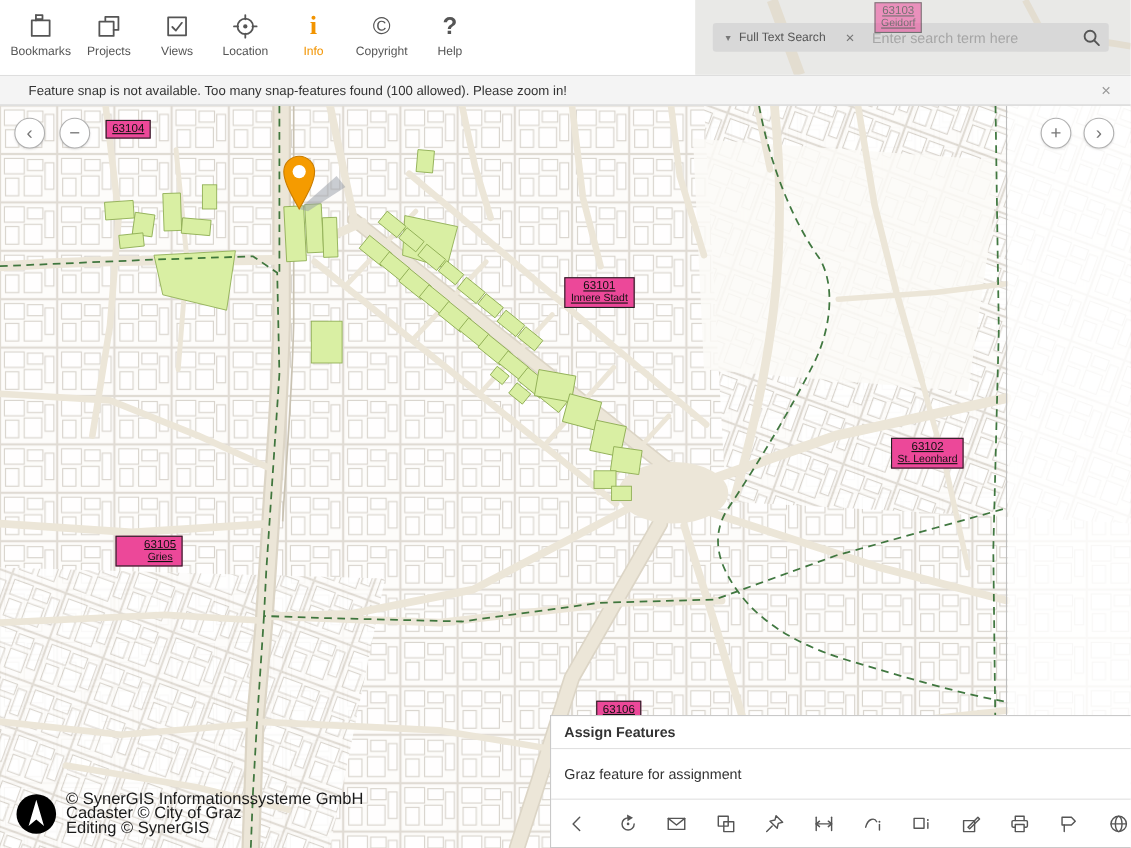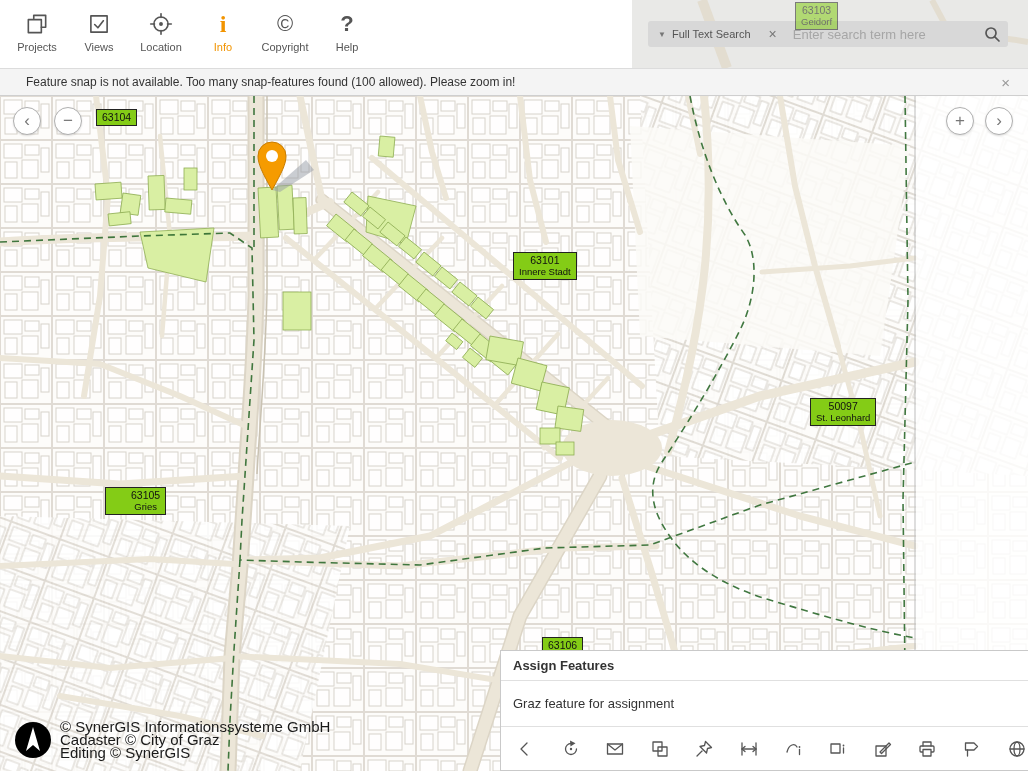--- a/index.html
+++ b/index.html
@@ -37,22 +37,22 @@
   .notice{position:absolute;left:0;top:68px;width:1028px;height:28px;background:#f4f4f4;
           border-top:1px solid #dcdcdc;border-bottom:1px solid #cfcfcf;box-sizing:border-box;
           display:flex;align-items:center;z-index:25;}
   .notice .msg{font-size:12px;color:#333;padding-left:26px;}
   .notice .nclose{margin-left:auto;margin-right:12px;background:none;border:none;color:#999;
                   font-size:15px;cursor:pointer;line-height:1;}
 
   
   .map{position:absolute;left:0;top:96px;width:1028px;height:675px;overflow:hidden;background:#fbfaf7;}
   .mapsvg{position:absolute;left:0;top:0;}
-  .maplabel{position:absolute;background:#84cc16;border:1px solid #222;color:#111;text-align:center;
-            padding:2px 5px;line-height:11px;z-index:5;}
+  .maplabel{position:absolute;background:#ec4899;border:1px solid #222;color:#111;text-align:center;
+            padding:2px 5px;line-height:11px;z-index:5;text-decoration:underline;}
   .maplabel .code{font-size:10.5px;display:block;}
   .maplabel .name{font-size:9.5px;display:block;}
   .maplabel .name:empty{display:none;}
   .navbtn{position:absolute;width:28px;height:28px;border-radius:50%;background:#fff;border:1px solid #b0b0b0;
           color:#777;font-size:17px;line-height:26px;text-align:center;cursor:pointer;z-index:6;padding:0;
           box-shadow:0 1px 2px rgba(0,0,0,.12);}
   .attribution{position:absolute;left:14px;top:624px;display:flex;align-items:center;gap:8px;z-index:6;}
   .attr-text{font-size:15px;color:#1a1a1a;line-height:13px;font-weight:500;}
   .attr-text span{display:block;}
 
@@ -67,20 +67,30 @@
   .assign .ptools{height:44px;display:flex;align-items:center;justify-content:space-between;padding:0 12px;}
   .toolbtn{background:none;border:none;padding:0;width:26px;height:26px;display:flex;align-items:center;
            justify-content:center;cursor:pointer;}
   svg.tl{stroke:#555;fill:none;stroke-width:1.3;stroke-linecap:round;stroke-linejoin:round;}
 </style>
 </head>
 <body>
 
 <header class="topbar">
   <nav class="tools">
+    <button class="tbtn">
+      <span class="ticon">
+        <svg class="ic" width="26" height="26" viewBox="0 0 24 24">
+            <rect x="4.5" y="7" width="15" height="13"></rect>
+            <line x1="8" y1="7" x2="8" y2="2.5"></line>
+            <path d="M8,2.5 h5.5 v3.5 h-5.5"></path>
+          </svg>
+      </span>
+      <span class="tlabel">Bookmarks</span>
+    </button>
     <button class="tbtn">
       <span class="ticon">
         <svg class="ic" width="26" height="26" viewBox="0 0 24 24">
             <polyline points="9,7 9,4 20,4 20,15 16,15"></polyline>
             <rect x="4" y="8" width="12" height="12"></rect>
           </svg>
       </span>
       <span class="tlabel">Projects</span>
     </button>
     <button class="tbtn">
@@ -294,21 +304,21 @@
 
   <div class="maplabel" style="left:96px;top:13px;">
     <span class="code">63104</span>
 
   </div>
   <div class="maplabel" style="left:513px;top:156px;">
     <span class="code">63101</span>
     <span class="name">Innere Stadt</span>
   </div>
   <div class="maplabel" style="left:810px;top:302px;">
-    <span class="code">50097</span>
+    <span class="code">63102</span>
     <span class="name">St. Leonhard</span>
   </div>
   <div class="maplabel" style="left:105px;top:391px;padding-left:25px;">
     <span class="code">63105</span>
     <span class="name">Gries</span>
   </div>
   <div class="maplabel" style="left:542px;top:541px;">
     <span class="code">63106</span>
 
   </div>

